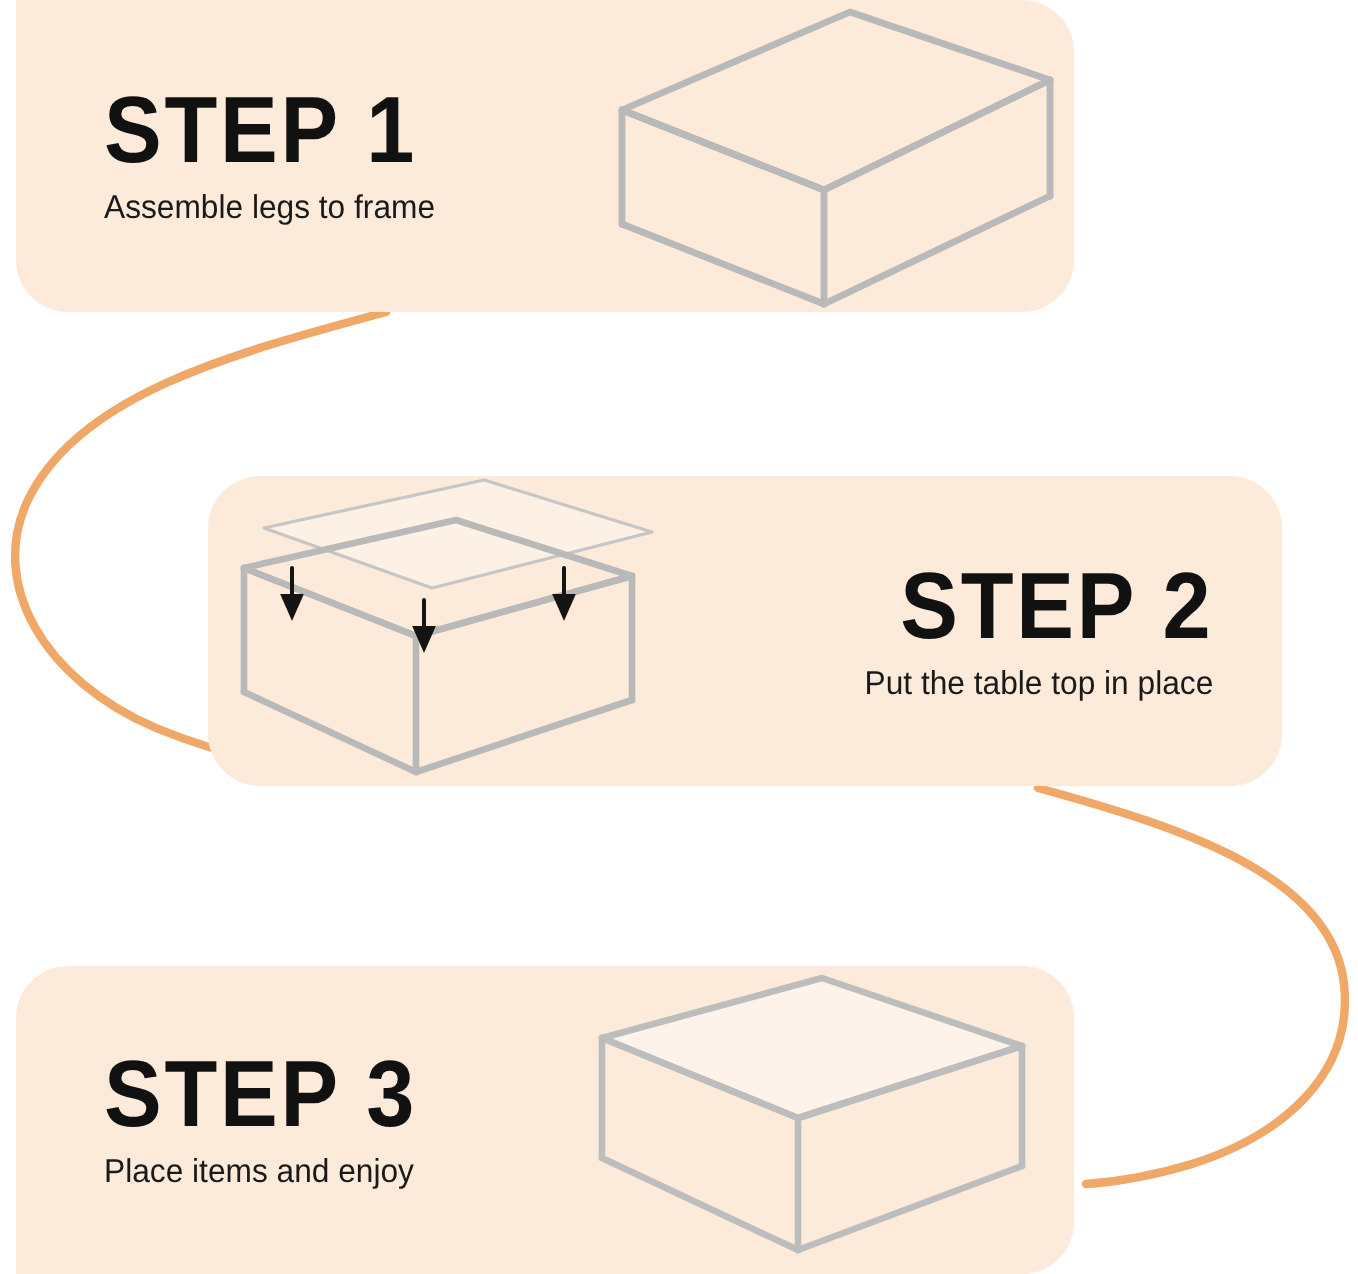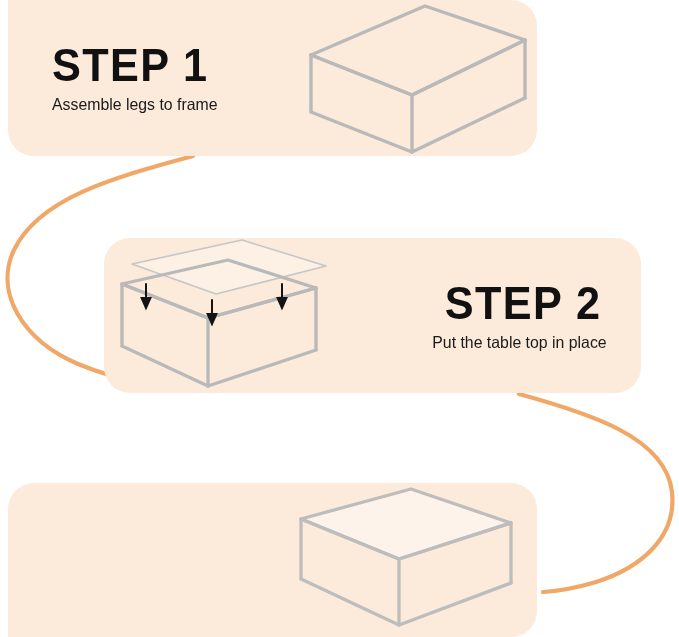--- a/index.html
+++ b/index.html
@@ -66,21 +66,21 @@
     flex-direction: row;
   }
 
   
   .text-block {
     padding: 0 0 0 44px;
     box-sizing: border-box;
   }
   .text-block.align-right {
     padding: 0 34px 0 0;
-    text-align: center;
+    text-align: right;
   }
 
   .step-title {
     font-family: "Liberation Sans Narrow", "Liberation Sans", sans-serif;
     font-size: 47px;
     font-weight: bold;
     letter-spacing: 1.5px;
     color: #111111;
     line-height: 1.02;
     margin: 0;
@@ -189,20 +189,24 @@
       </svg>
     </div>
     <div class="panel-spacer"></div>
     <div class="text-block align-right">
       <h2 class="step-title">STEP 2</h2>
       <p class="step-subtitle">Put the table top in place</p>
     </div>
   </section>
 
   <section class="step-panel" id="panel-step-3">
+    <div class="text-block">
+      <h2 class="step-title">STEP 3</h2>
+      <p class="step-subtitle">Place items and enjoy</p>
+    </div>
     <div class="panel-spacer"></div>
     <div class="illustration">
       <svg width="250" height="154" viewBox="0 0 250 154" xmlns="http://www.w3.org/2000/svg">
 
         <path d="M 14,36 L 124,6 L 224,40 L 112,76 Z" fill="#fdf4ec" fill-opacity="0.9" stroke="#c4c4c4" stroke-width="1.5" stroke-linejoin="round"></path>
         <g stroke="#bdbdbd" stroke-width="3.3" fill="none" stroke-linecap="round" stroke-linejoin="round">
 
           <path d="M 14,36 L 124,6 L 224,40 L 112,76 Z"></path>
 
           <path d="M 14,36 L 14,96"></path>

